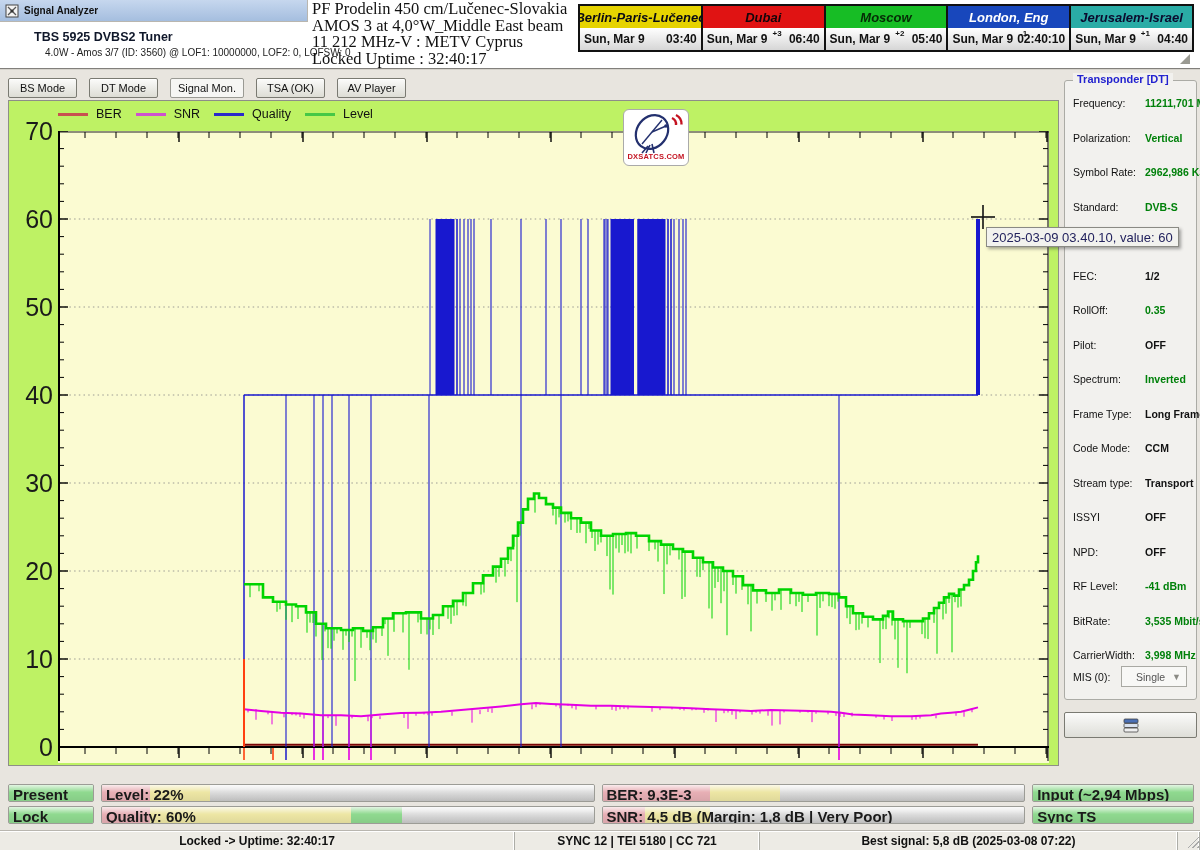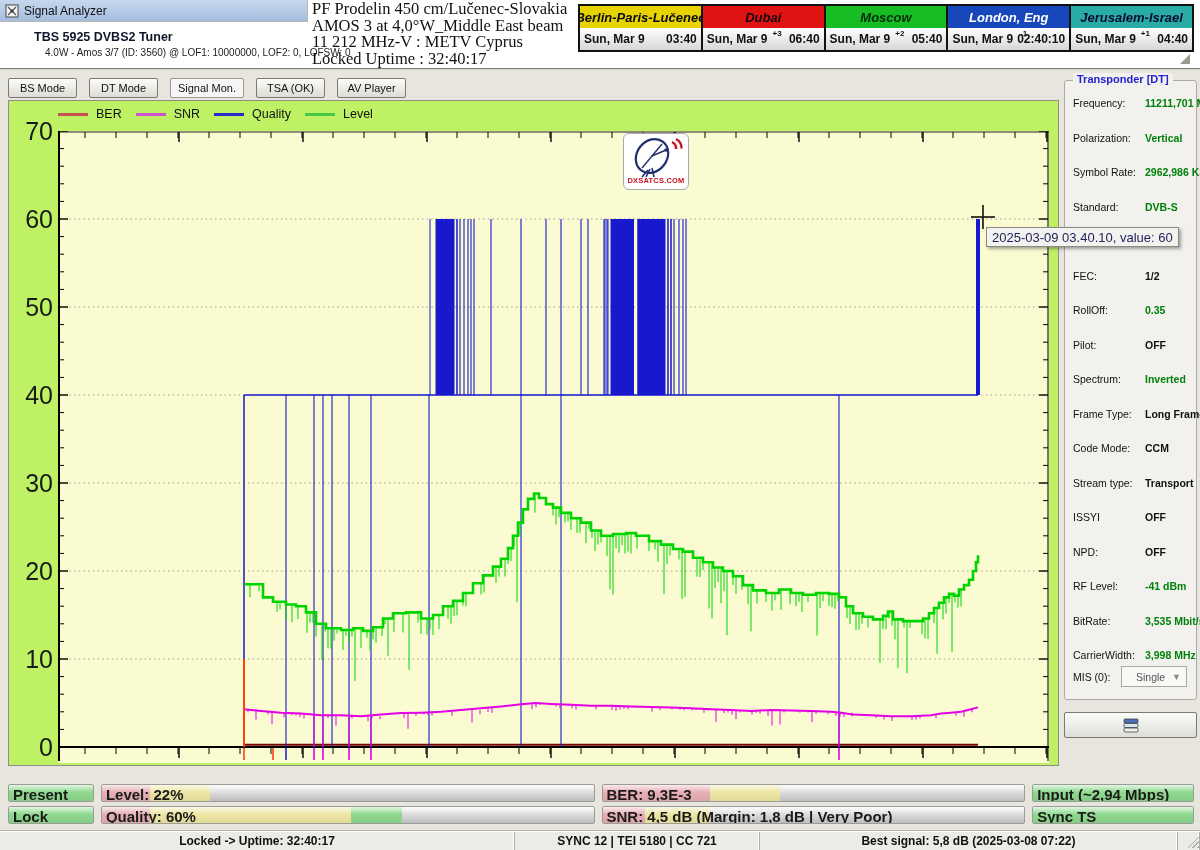--- a/index.html
+++ b/index.html
@@ -5,21 +5,21 @@
   * { margin:0; padding:0; box-sizing:border-box; }
   html,body { width:1200px; height:850px; overflow:hidden;
     font-family:"Liberation Sans", sans-serif; background:#E8E5DF; }
   #app { position:relative; width:1200px; height:850px; background:#E8E5DF; }
 
   
   #topband { position:absolute; left:0; top:0; width:1200px; height:70px; background:#FFFFFF; border-bottom:2px groove #D5D2CB; }
   #titlebar { position:absolute; left:0; top:0; width:308px; height:22px;
     background:linear-gradient(#C6D7EE,#A5BEDF); border-right:1px solid #B9B6AF; border-bottom:1px solid #B9B6AF;
     display:flex; align-items:center; gap:5px; padding-left:5px; }
-  #titlebar .t { font-size:12px; color:#111; }
+  #titlebar .t { font-size:10px; color:#111;font-weight:bold; }
   #tunerblock { position:absolute; left:34px; top:30px; }
   #tunername { font-size:12.5px; font-weight:bold; color:#0f172a; }
   #tunersub { font-size:10px; color:#222; margin-top:3px; margin-left:11px; }
   #serifhead { position:absolute; left:312px; top:1px; width:270px; font-family:"Liberation Serif", serif;
     font-size:16.5px; line-height:16.5px; color:#111; }
   #serifhead div { white-space:nowrap; }
 
   
   #clocks { position:absolute; left:578px; top:4px; width:616px; height:48px; display:flex; border:2px solid #111; background:#111; gap:2px; }
   .clock { flex:1; display:flex; flex-direction:column; min-width:0; }
@@ -45,21 +45,21 @@
   #legend { position:absolute; left:49px; top:6px; display:flex; align-items:center; gap:14px; }
   .lg { display:flex; align-items:center; gap:8px; }
   .lg .sw { width:30px; height:3px; }
   .lg .lb { font-size:12.5px; color:#111; }
   #plotwrap { position:absolute; left:49px; top:30px; width:991px; height:632px; background:#FBFBD2; }
   #plotsvg { position:absolute; left:0; top:0; }
   .ylab { position:absolute; font-size:25px; color:#1A1A1A; width:40px; text-align:right; }
 
   
   #logo { position:absolute; left:565px; top:-22px; width:66px; height:57px; background:#FFFFFF;
-    border:1px solid #AAA; border-radius:6px; display:flex; flex-direction:column; align-items:center;margin-top:24px; }
+    border:1px solid #AAA; border-radius:6px; display:flex; flex-direction:column; align-items:center; }
   #logotext { font-size:7.5px; font-weight:bold; color:#C41220; letter-spacing:.2px; margin-top:-2px; }
 
   
   #tooltip { position:absolute; left:986px; top:227px; height:20px; background:#F2F2EE; border:1px solid #8A8A84;
     box-shadow:2px 2px 3px rgba(60,60,60,.45); font-size:13px; color:#23235E; display:flex; align-items:center;
     padding:0 5px; white-space:nowrap; z-index:60; }
 
   
   #rightcol { position:absolute; left:1060px; top:70px; width:140px; height:700px; }
   #groupbox { position:absolute; left:4px; top:10px; width:133px; height:620px;

